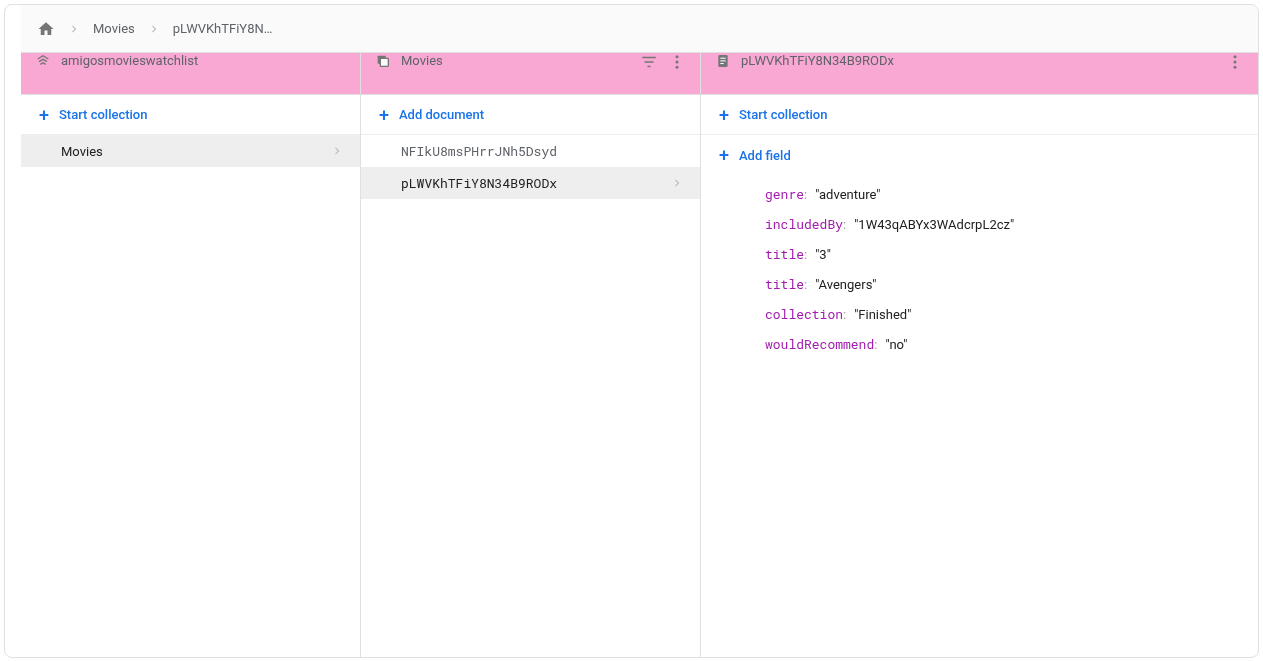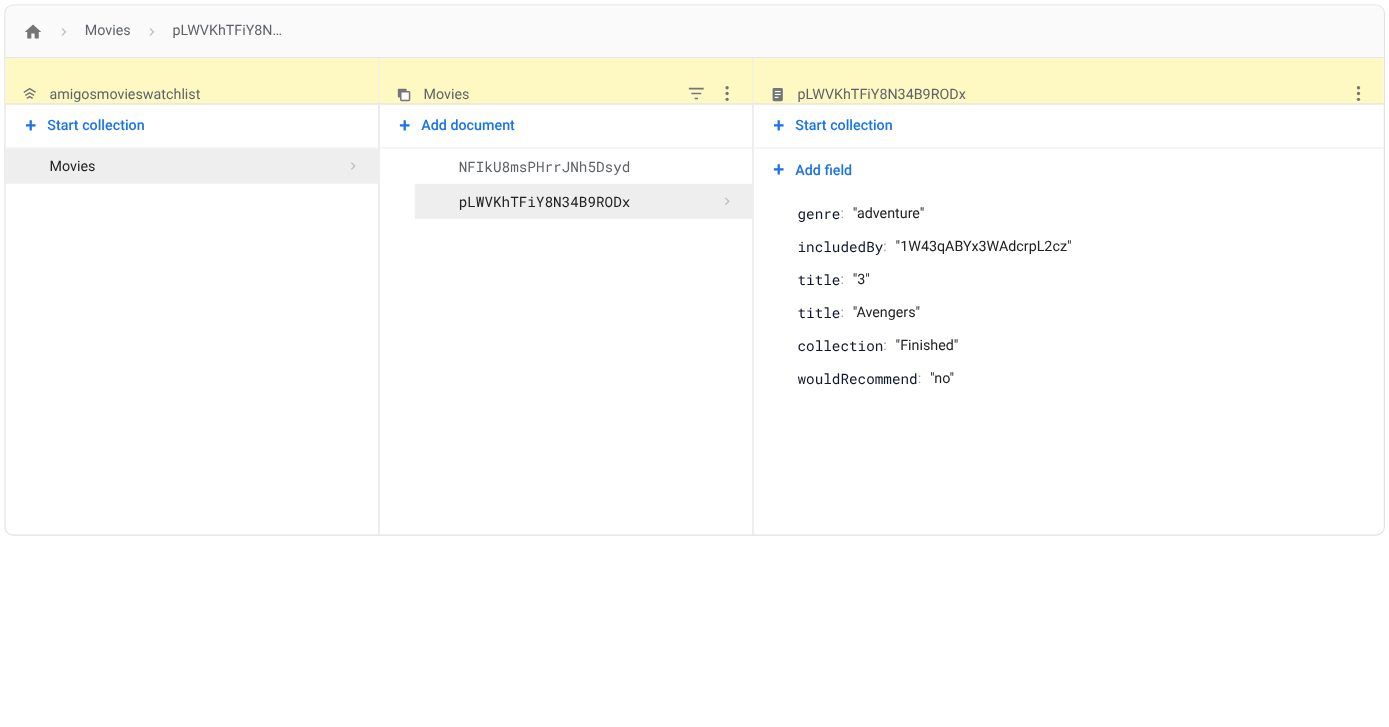--- a/index.html
+++ b/index.html
@@ -8,24 +8,25 @@
       font-family: Roboto, "Helvetica Neue", Arial, sans-serif;
       font-size: 13px;
       color: #212121;
       background: #fff;
       padding: 4px;
     }
     .card {
       border: 1px solid #e0e0e0;
       border-radius: 8px;
       overflow: hidden;
-      height: 483px;
+      height: 654px;
       display: flex;
       flex-direction: column;
       background: #fff;
+      padding-left: 16px;
     }
     .breadcrumb {
       display: flex;
       align-items: center;
       gap: 12px;
       padding: 0 16px;
       height: 48px;
       border-bottom: 1px solid #e0e0e0;
       background: #fafafa;
     }
@@ -48,25 +49,25 @@
       border-right: 1px solid #e0e0e0;
       min-height: 0;
     }
     .panel:last-child { border-right: none; }
     .panel-db   { width: 340px; }
     .panel-coll { width: 340px; }
     .panel-doc  { flex: 1; }
     .panel-header {
       height: 42px;
       display: flex;
-      align-items: flex-end;
+      align-items: flex-start;
       gap: 10px;
       padding: 0 14px;
       border-bottom: 1px solid #e0e0e0;
-      background: #fef9c3;
+      background: #f9a8d4;
       color: #5f6368;
     }
     .panel-header .title { flex: 1; font-size: 13px; color: #5f6368; overflow: hidden; text-overflow: ellipsis; white-space: nowrap; }
     .panel-header .icon-btn { cursor: pointer; color: #5f6368; display: flex; align-items: center; }
     .action-row {
       height: 40px;
       display: flex;
       align-items: center;
       gap: 10px;
       padding: 0 18px;
@@ -82,37 +83,38 @@
     .list-row {
       height: 32px;
       display: flex;
       align-items: center;
       padding: 0 40px;
       color: #5f6368;
       font-size: 13px;
       cursor: pointer;
       position: relative;
     }
-    .list-row.mono { font-family: "Roboto Mono", Menlo, Consolas, monospace; margin-left: 32px; }
+    .list-row.mono { font-family: "Roboto Mono", Menlo, Consolas, monospace; }
     .list-row.selected { background: #eeeeee; color: #212121; }
     .list-row .chev {
       position: absolute;
       right: 16px;
       color: #bdbdbd;
     }
     .fields { padding: 4px 0 0 0; }
     .field-row {
       display: flex;
       align-items: center;
       padding: 6px 0 6px 40px;
       font-size: 13px;
     }
     .field-key {
       font-family: "Roboto Mono", Menlo, Consolas, monospace;
-      color: #0f172a;
+      color: #a21caf;
+      margin-left: 24px;
     }
     .field-colon { color: #9e9e9e; margin-right: 8px; }
     .field-val {
       color: #212121;
     }
     .q { color: #212121; }
     svg { display: block; }
   </style>
 </head>
 <body>

